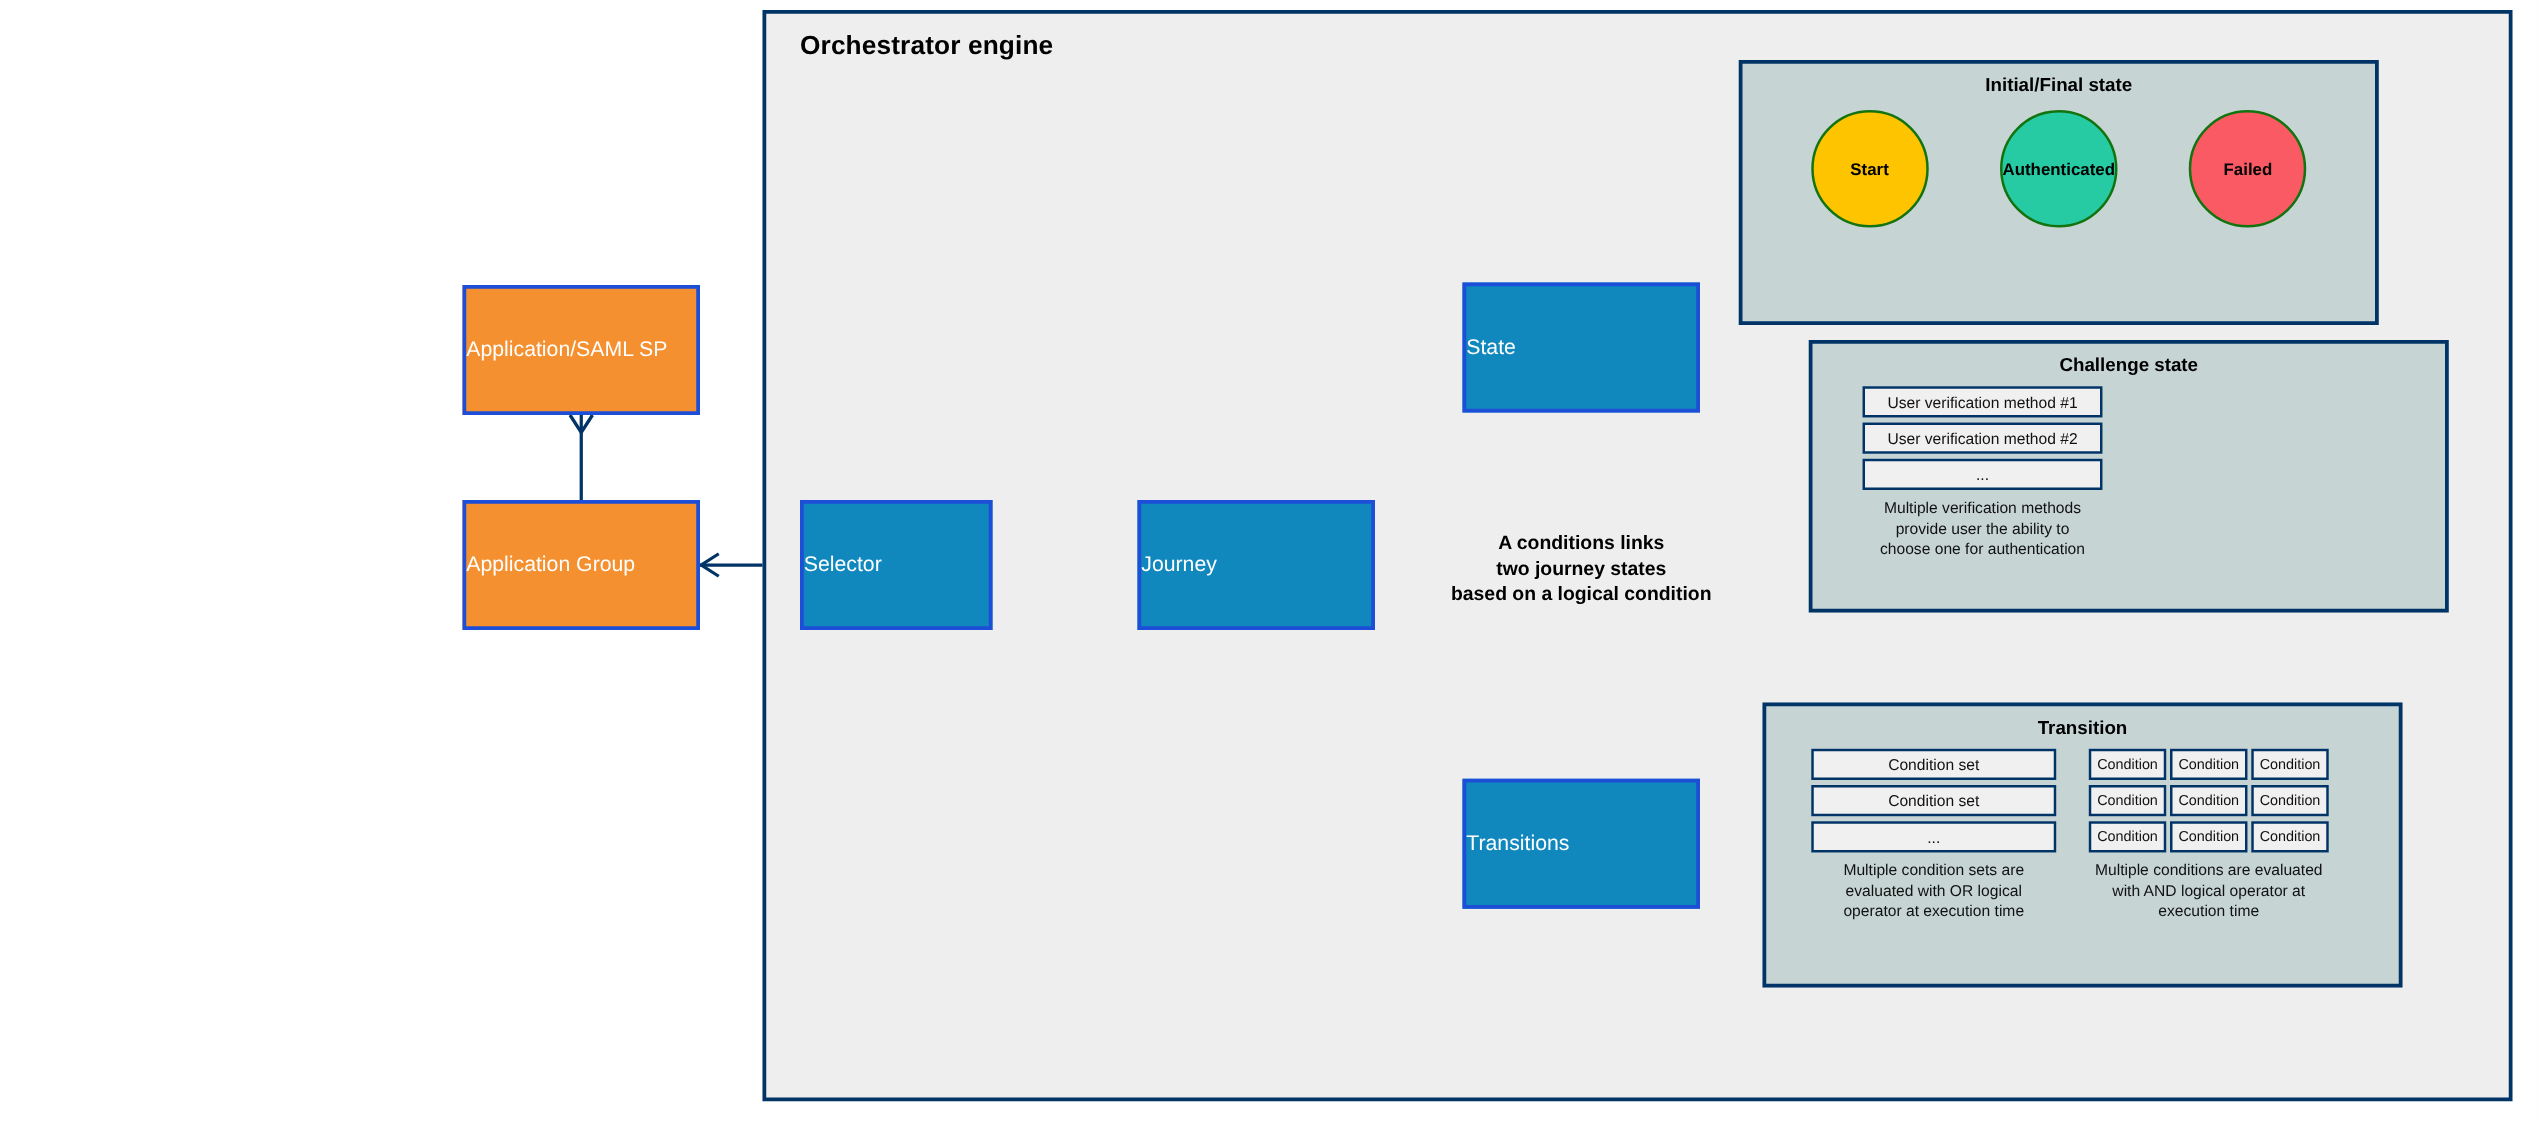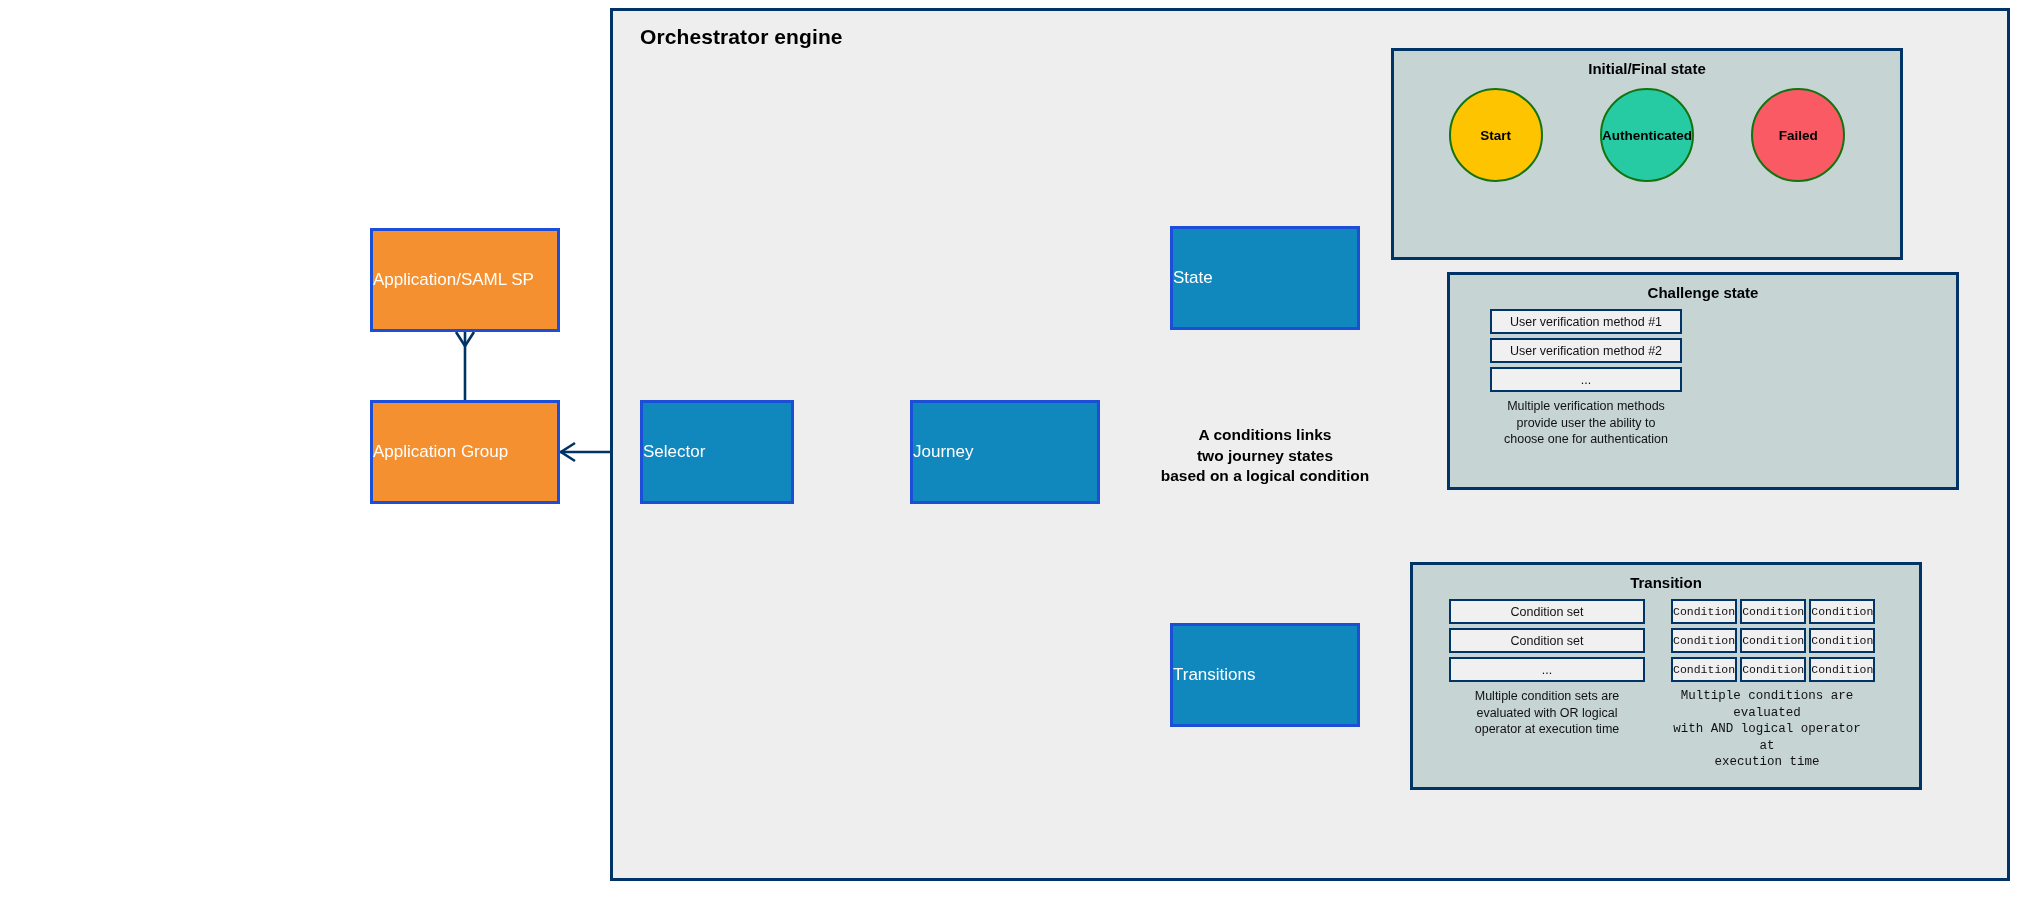--- a/index.html
+++ b/index.html
@@ -153,21 +153,21 @@
     position: absolute;
     left: 0;
     top: 34px;
     width: 512px;
     display: flex;
     gap: 26px;
     padding: 0 36px;
     box-sizing: border-box;
   }
   #transition-col-left  { width: 196px; }
-  #transition-col-right { width: 192px; font-family: Liberation Mono, monospace; }
+  #transition-col-right { width: 192px; }
   .cond-row {
     display: flex;
     gap: 3px;
     margin-bottom: 4px;
   }
   .cond-cell {
     flex: 1;
     background: #f0f0f0;
     border: 2.5px solid #003366;
     box-sizing: border-box;

